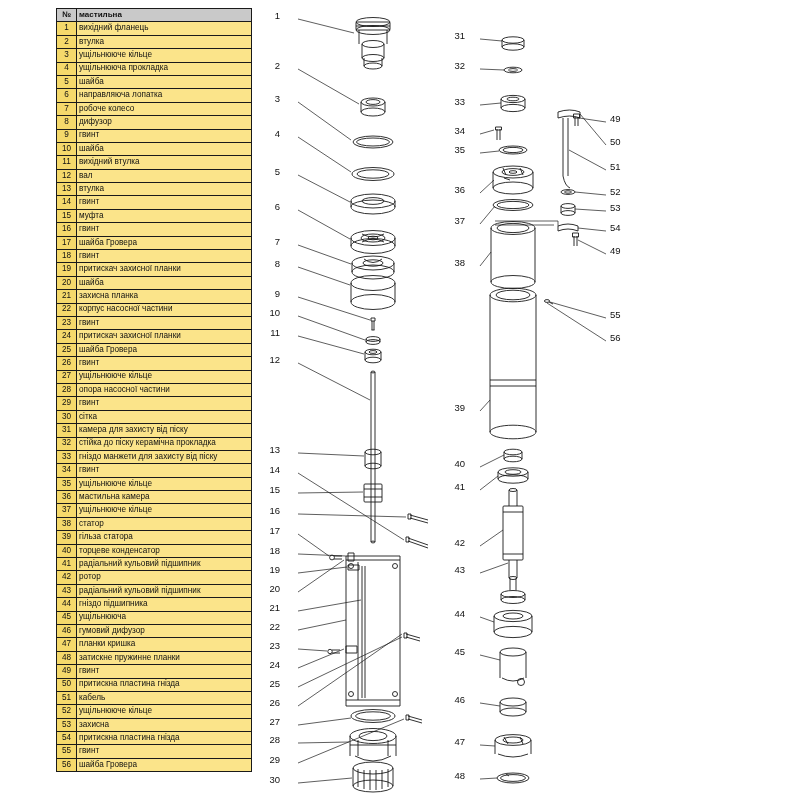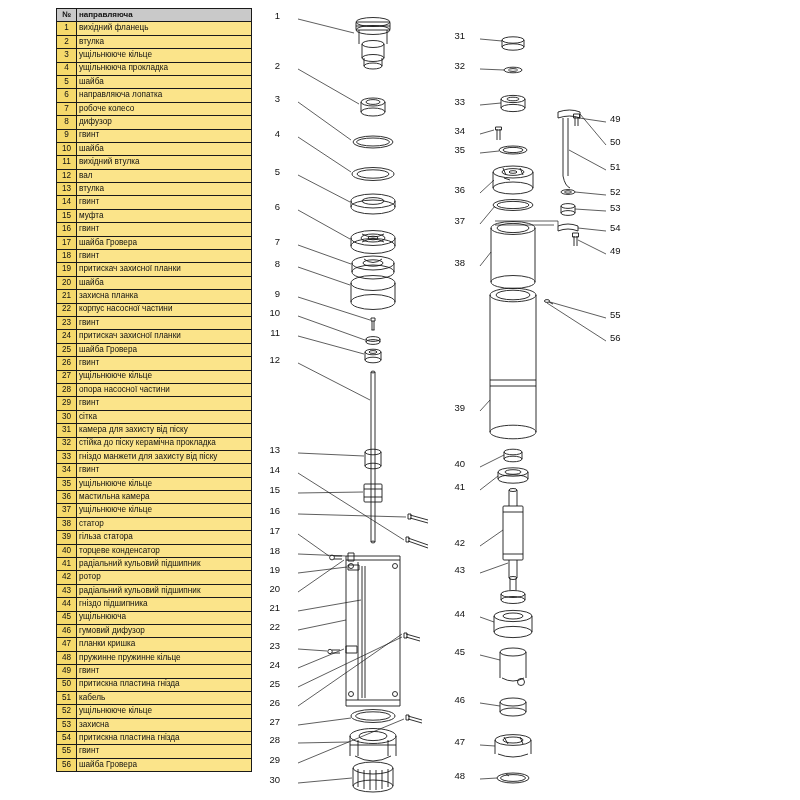--- a/index.html
+++ b/index.html
@@ -65,21 +65,21 @@
   .lbl.left  { text-align: right; }
   .lbl.right { text-align: left; }
 </style>
 </head>
 <body>
 
 <table id="parts-table">
   <thead>
     <tr>
       <th class="num-col">№</th>
-      <th>направляюча</th>
+      <th>мастильна</th>
     </tr>
   </thead>
   <tbody id="parts-body">
       <tr>
         <td class="num-col">1</td>
         <td class="name-col">вихідний фланець</td>
       </tr>
       <tr>
         <td class="num-col">2</td>
         <td class="name-col">втулка</td>
@@ -259,21 +259,21 @@
       <tr>
         <td class="num-col">46</td>
         <td class="name-col">гумовий дифузор</td>
       </tr>
       <tr>
         <td class="num-col">47</td>
         <td class="name-col">планки кришка</td>
       </tr>
       <tr>
         <td class="num-col">48</td>
-        <td class="name-col">пружинне пружинне кільце</td>
+        <td class="name-col">затискне пружинне планки</td>
       </tr>
       <tr>
         <td class="num-col">49</td>
         <td class="name-col">гвинт</td>
       </tr>
       <tr>
         <td class="num-col">50</td>
         <td class="name-col">притискна пластина гнізда</td>
       </tr>
       <tr>

